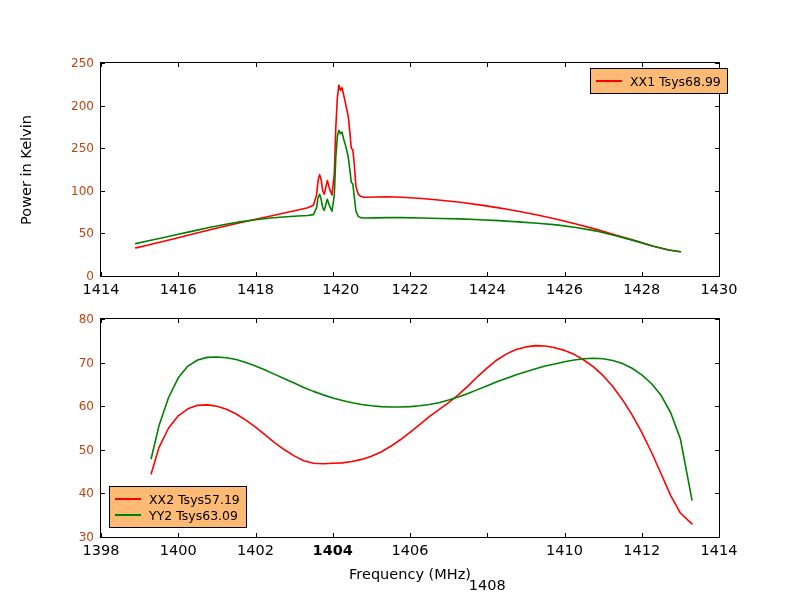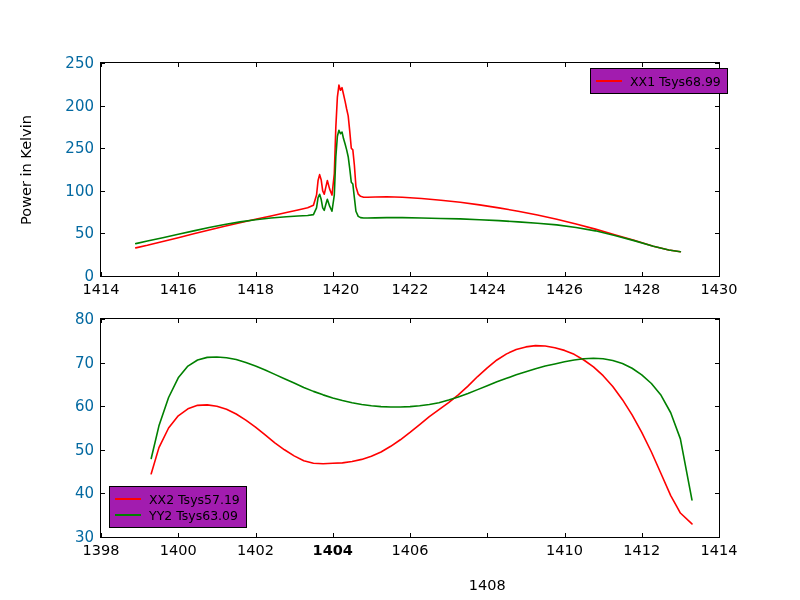--- a/index.html
+++ b/index.html
@@ -55,22 +55,22 @@
     width: 100%;
     height: 100%;
     display: block;
     overflow: hidden;
   }
   .tick-label-y {
     position: absolute;
     right: 100%;
     margin-right: 7px;
     transform: translateY(-50%);
-    font-size: 15px;
-    color: #0369a1;
+    font-size: 12px;
+    color: #c2410c;
     white-space: nowrap;
   }
   .tick-label-x {
     position: absolute;
     top: 100%;
     margin-top: 5px;
     transform: translateX(-50%);
     font-size: 14.5px;
     color: #000000;
     white-space: nowrap;
@@ -113,21 +113,21 @@
     top: 566px;
     transform: translateX(-50%);
     font-size: 14.5px;
     color: #000000;
     white-space: nowrap;
   }
   .legend {
     position: absolute;
     box-sizing: border-box;
     border: 1px solid #000000;
-    background: #a21caf;
+    background: #fdba74;
     padding: 4px 6px 4px 5px;
   }
   #legend-top {
     left: 489px;
     top: 5px;
   }
   #legend-bottom {
     left: 8px;
     top: 167px;
   }
@@ -269,14 +269,15 @@
       <div class="tick-mark-x bottom" style="left: 75%;"></div>
       <div class="tick-label-x" style="left: 75%;">1410</div>
       <div class="tick-mark-x " style="left: 87.5%;"></div>
       <div class="tick-mark-x bottom" style="left: 87.5%;"></div>
       <div class="tick-label-x" style="left: 87.5%;">1412</div>
       <div class="tick-mark-x " style="left: 100%;"></div>
       <div class="tick-mark-x bottom" style="left: 100%;"></div>
       <div class="tick-label-x" style="left: 100%;">1414</div>
     </div>
 
+  <div id="xlabel-bottom">Frequency (MHz)</div>
 
 </div>
 
 </body></html>

